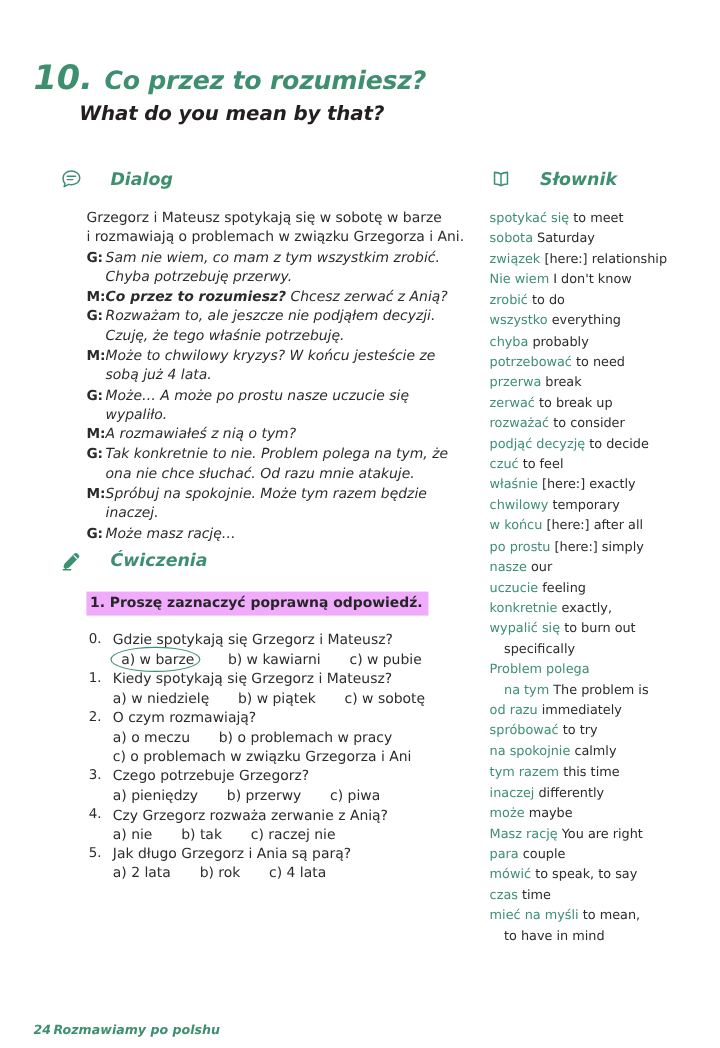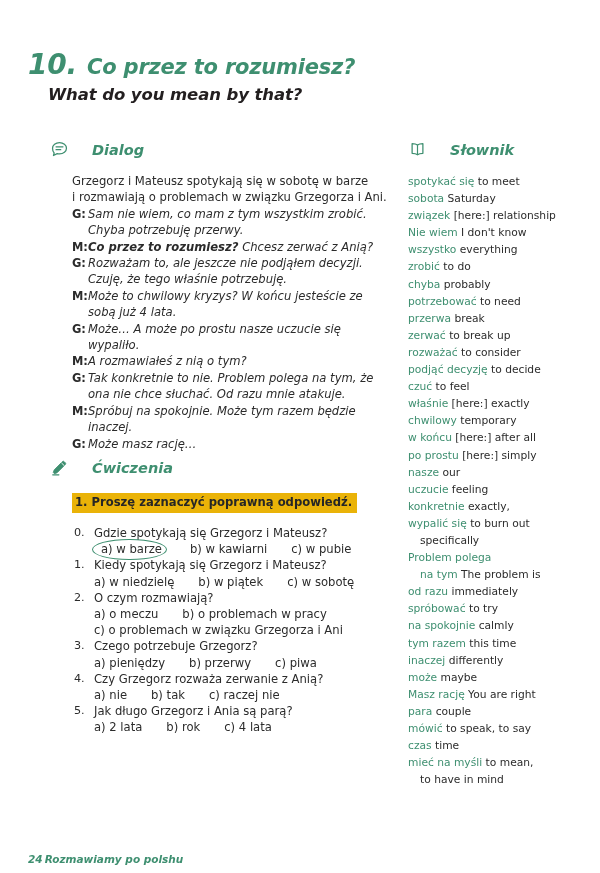--- a/index.html
+++ b/index.html
@@ -42,21 +42,21 @@
     letter-spacing: -0.2px;
   }
   .unit-title-pl {
     font-size: 21px;
     font-weight: bold;
     font-style: italic;
     color: #3e8f70;
     letter-spacing: -0.2px;
   }
   .unit-title-en {
-    margin-left: 20px;
+    margin-left: 38px;
     margin-top: 4px;
     font-size: 16.5px;
     font-weight: bold;
     font-style: italic;
     color: #231f20;
     letter-spacing: -0.1px;
   }
 
   
   .left-col {
@@ -116,21 +116,21 @@
   
   .exercises {
     position: absolute;
     left: 50px;
     top: 458px;
     width: 345px;
   }
   .instruction {
     display: inline-block;
     margin-left: 22px;
-    background: #eab308;
+    background: #f0abfc;
     font-size: 11.6px;
     font-weight: bold;
     color: #262626;
     padding: 2px 5px 3px 3px;
     line-height: 15px;
   }
   .q-list {
     margin-left: 22px;
     margin-top: 12px;
     font-size: 11.6px;
@@ -360,22 +360,22 @@
           <line x1="12" y1="6.4" x2="12" y2="18.6" stroke="#3e8f70" stroke-width="1.5"></line>
         </svg>
       </span>
       <span class="label">Słownik</span>
     </div>
     <div class="voc-list" id="voc-list">
         <div class="voc-item"><span class="voc-pl">spotykać się</span><span class="voc-en">  to meet</span></div>
         <div class="voc-item"><span class="voc-pl">sobota</span><span class="voc-en">  Saturday</span></div>
         <div class="voc-item"><span class="voc-pl">związek</span><span class="voc-en">  [here:] relationship</span></div>
         <div class="voc-item"><span class="voc-pl">Nie wiem</span><span class="voc-en">  I don't know</span></div>
+        <div class="voc-item"><span class="voc-pl">zrobić</span><span class="voc-en">  to do</span></div>
         <div class="voc-item"><span class="voc-pl">wszystko</span><span class="voc-en">  everything</span></div>
-        <div class="voc-item"><span class="voc-pl">zrobić</span><span class="voc-en">  to do</span></div>
         <div class="voc-item"><span class="voc-pl">chyba</span><span class="voc-en">  probably</span></div>
         <div class="voc-item"><span class="voc-pl">potrzebować</span><span class="voc-en">  to need</span></div>
         <div class="voc-item"><span class="voc-pl">przerwa</span><span class="voc-en">  break</span></div>
         <div class="voc-item"><span class="voc-pl">zerwać</span><span class="voc-en">  to break up</span></div>
         <div class="voc-item"><span class="voc-pl">rozważać</span><span class="voc-en">  to consider</span></div>
         <div class="voc-item"><span class="voc-pl">podjąć decyzję</span><span class="voc-en">  to decide</span></div>
         <div class="voc-item"><span class="voc-pl">czuć</span><span class="voc-en">  to feel</span></div>
         <div class="voc-item"><span class="voc-pl">właśnie</span><span class="voc-en">  [here:] exactly</span></div>
         <div class="voc-item"><span class="voc-pl">chwilowy</span><span class="voc-en">  temporary</span></div>
         <div class="voc-item"><span class="voc-pl">w końcu</span><span class="voc-en">  [here:] after all</span></div>

